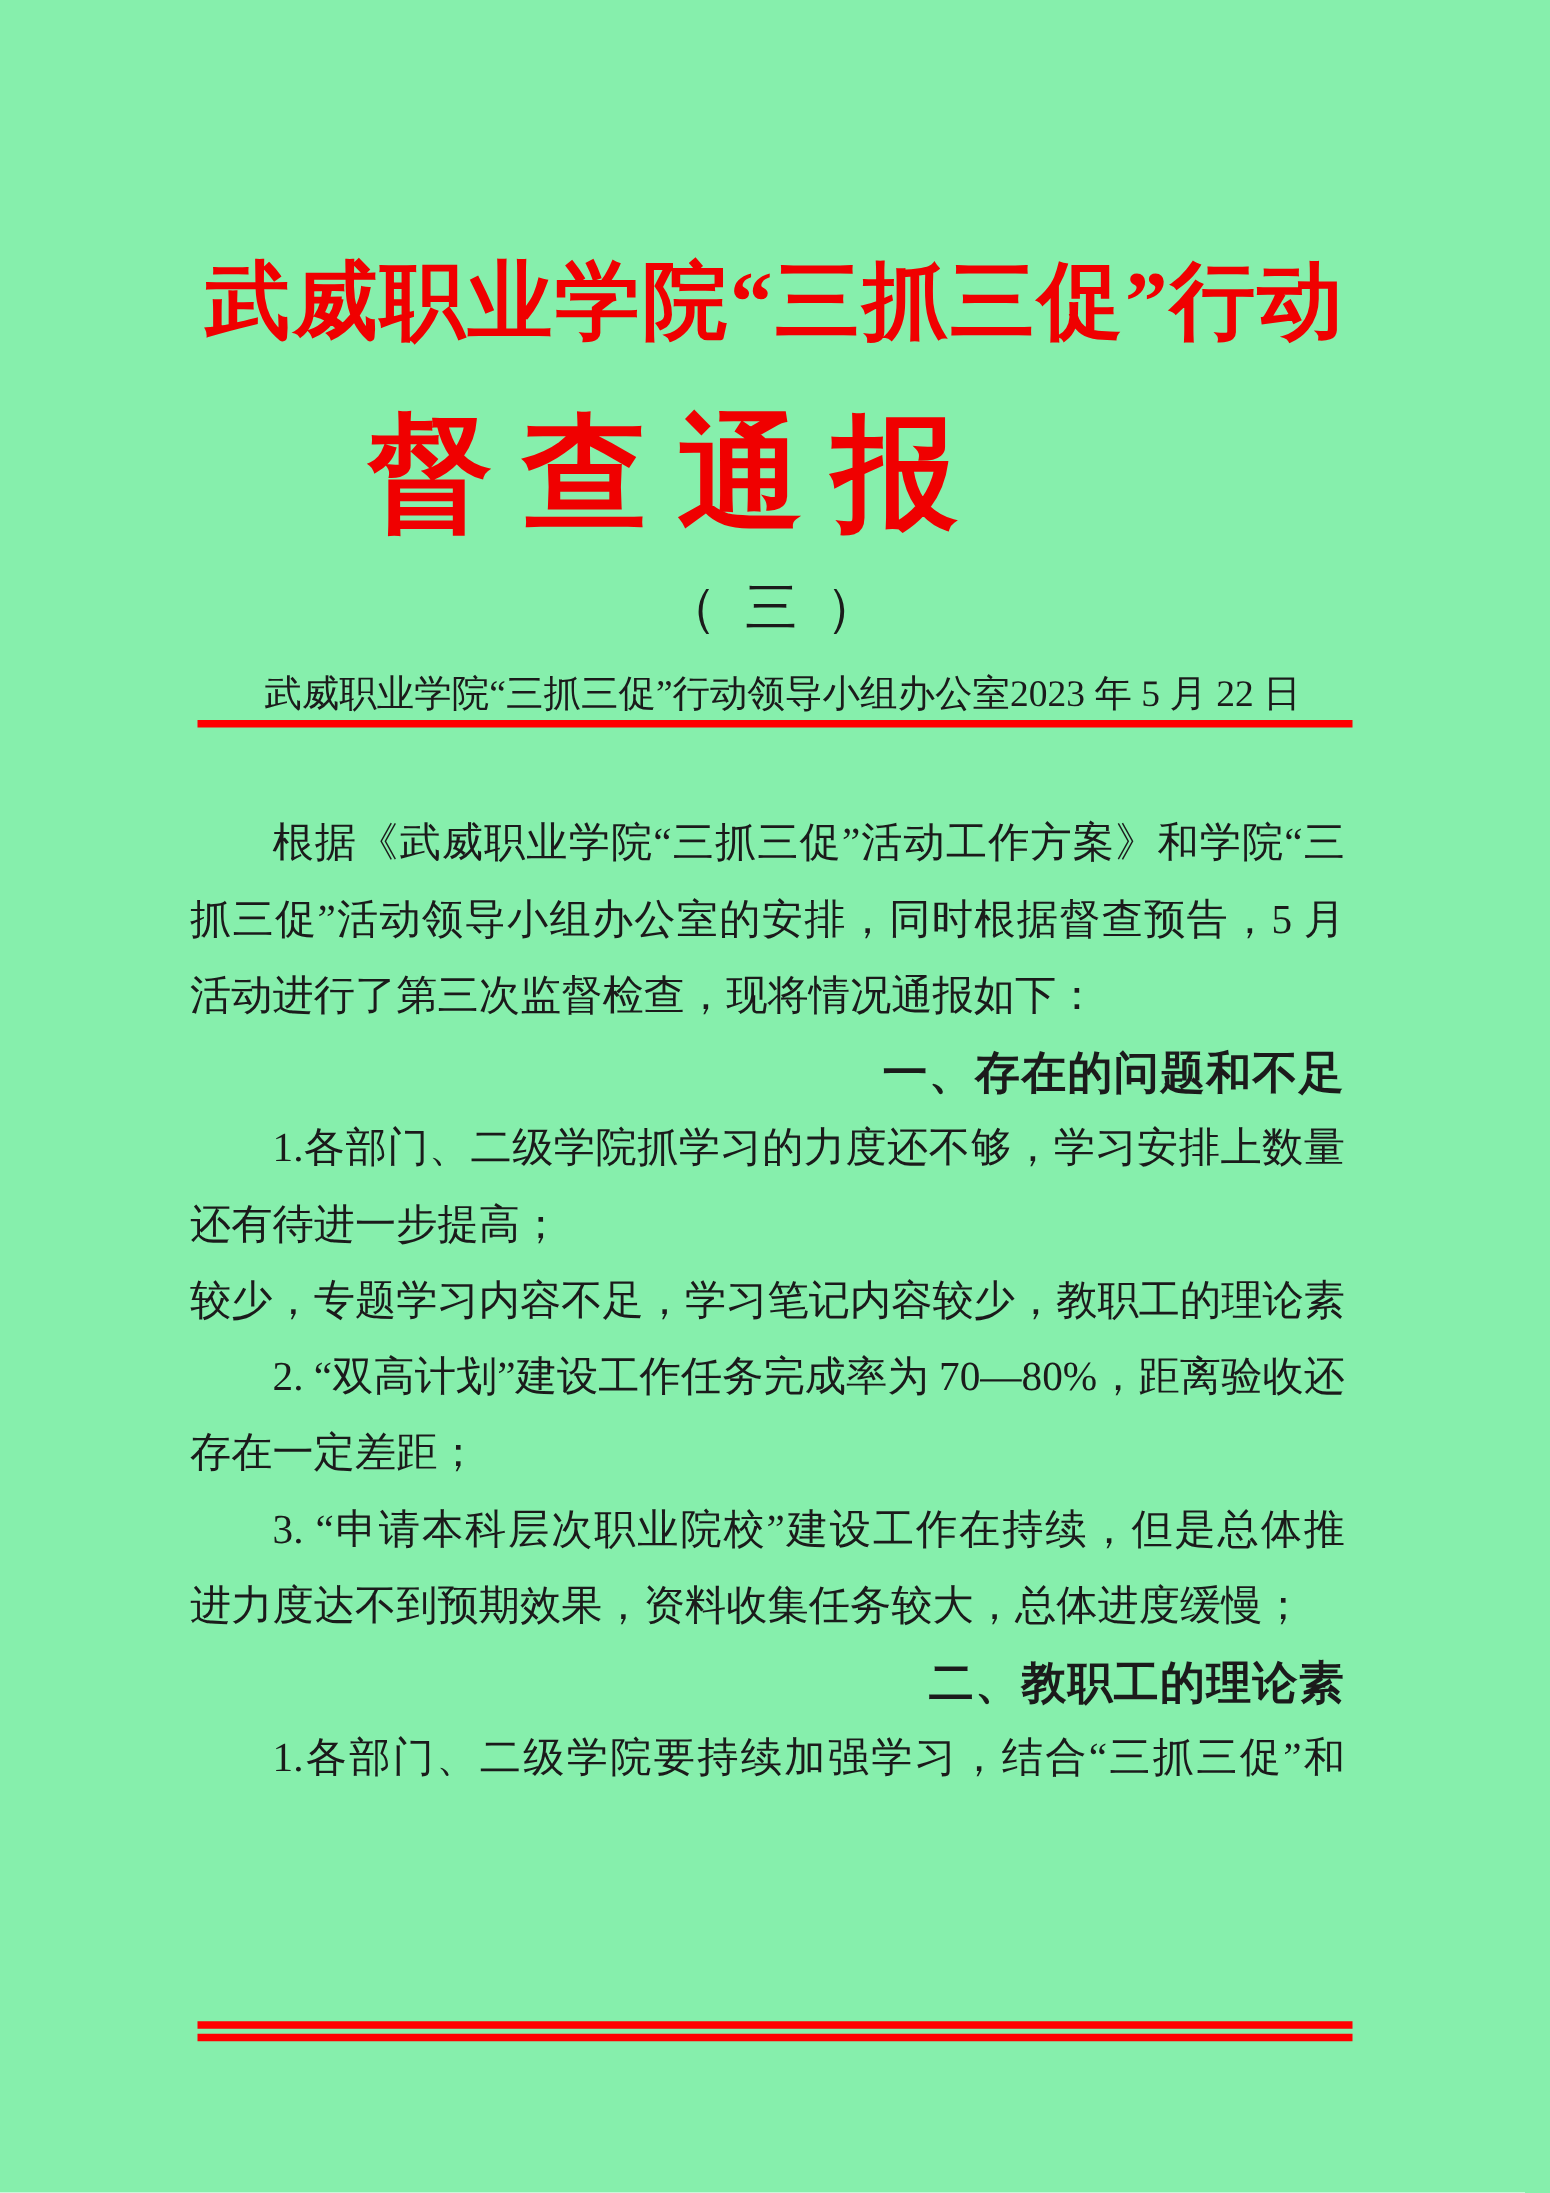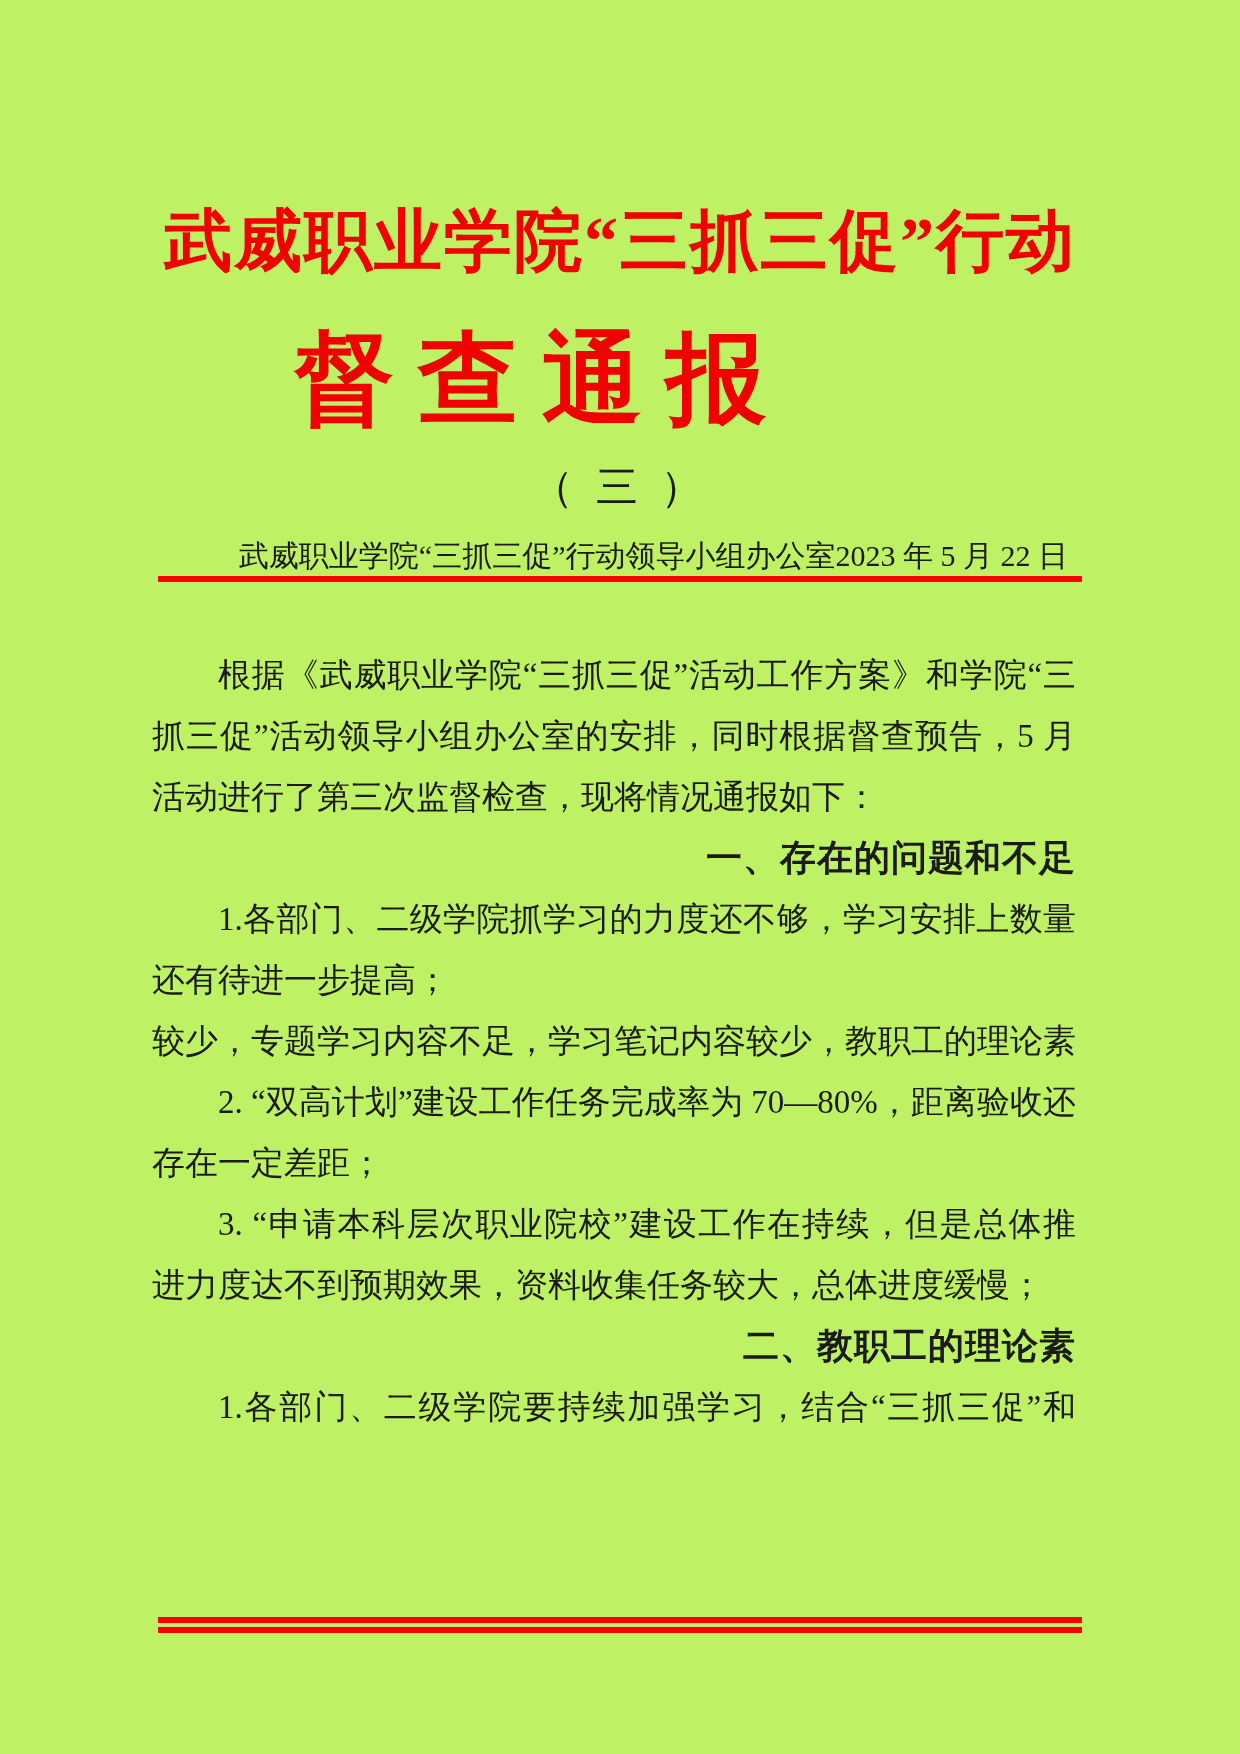--- a/index.html
+++ b/index.html
@@ -6,21 +6,21 @@
   :root {
     --title-red: #f00000;
     --rule-red: #ff0000;
     --text-black: #1b1b1b;
   }
   #page {
     position: relative;
     width: 1240px;
     height: 1754px;
     margin: 0 auto;
-    background: #bef264;
+    background: #86efac;
     overflow: hidden;
     font-family: "Liberation Serif", "DejaVu Serif", serif;
     color: var(--text-black);
   }
   .title1 {
     position: absolute;
     top: 196px; left: 0; width: 1240px;
     text-align: center;
     color: var(--title-red);
     font-family: "Liberation Serif", "DejaVu Serif", serif;
@@ -50,21 +50,21 @@
     font-size: 42px;
     line-height: 50px;
     letter-spacing: 6px;
     color: var(--text-black);
     white-space: nowrap;
   }
   .meta {
     position: absolute;
     top: 536px; left: 158px; width: 924px;
     display: flex;
-    justify-content: flex-end;
+    justify-content: center;
     align-items: baseline;
     font-size: 30px;
     line-height: 40px;
     white-space: nowrap;
   }
   .meta .issuer { padding-left: 26px; }
   .meta .date  { padding-right: 14px; }
   .rule { position: absolute; left: 158px; width: 924px; height: 6px; background: var(--rule-red); }
   .rule-header  { top: 576px; }
   .rule-bottom1 { top: 1617px; }

